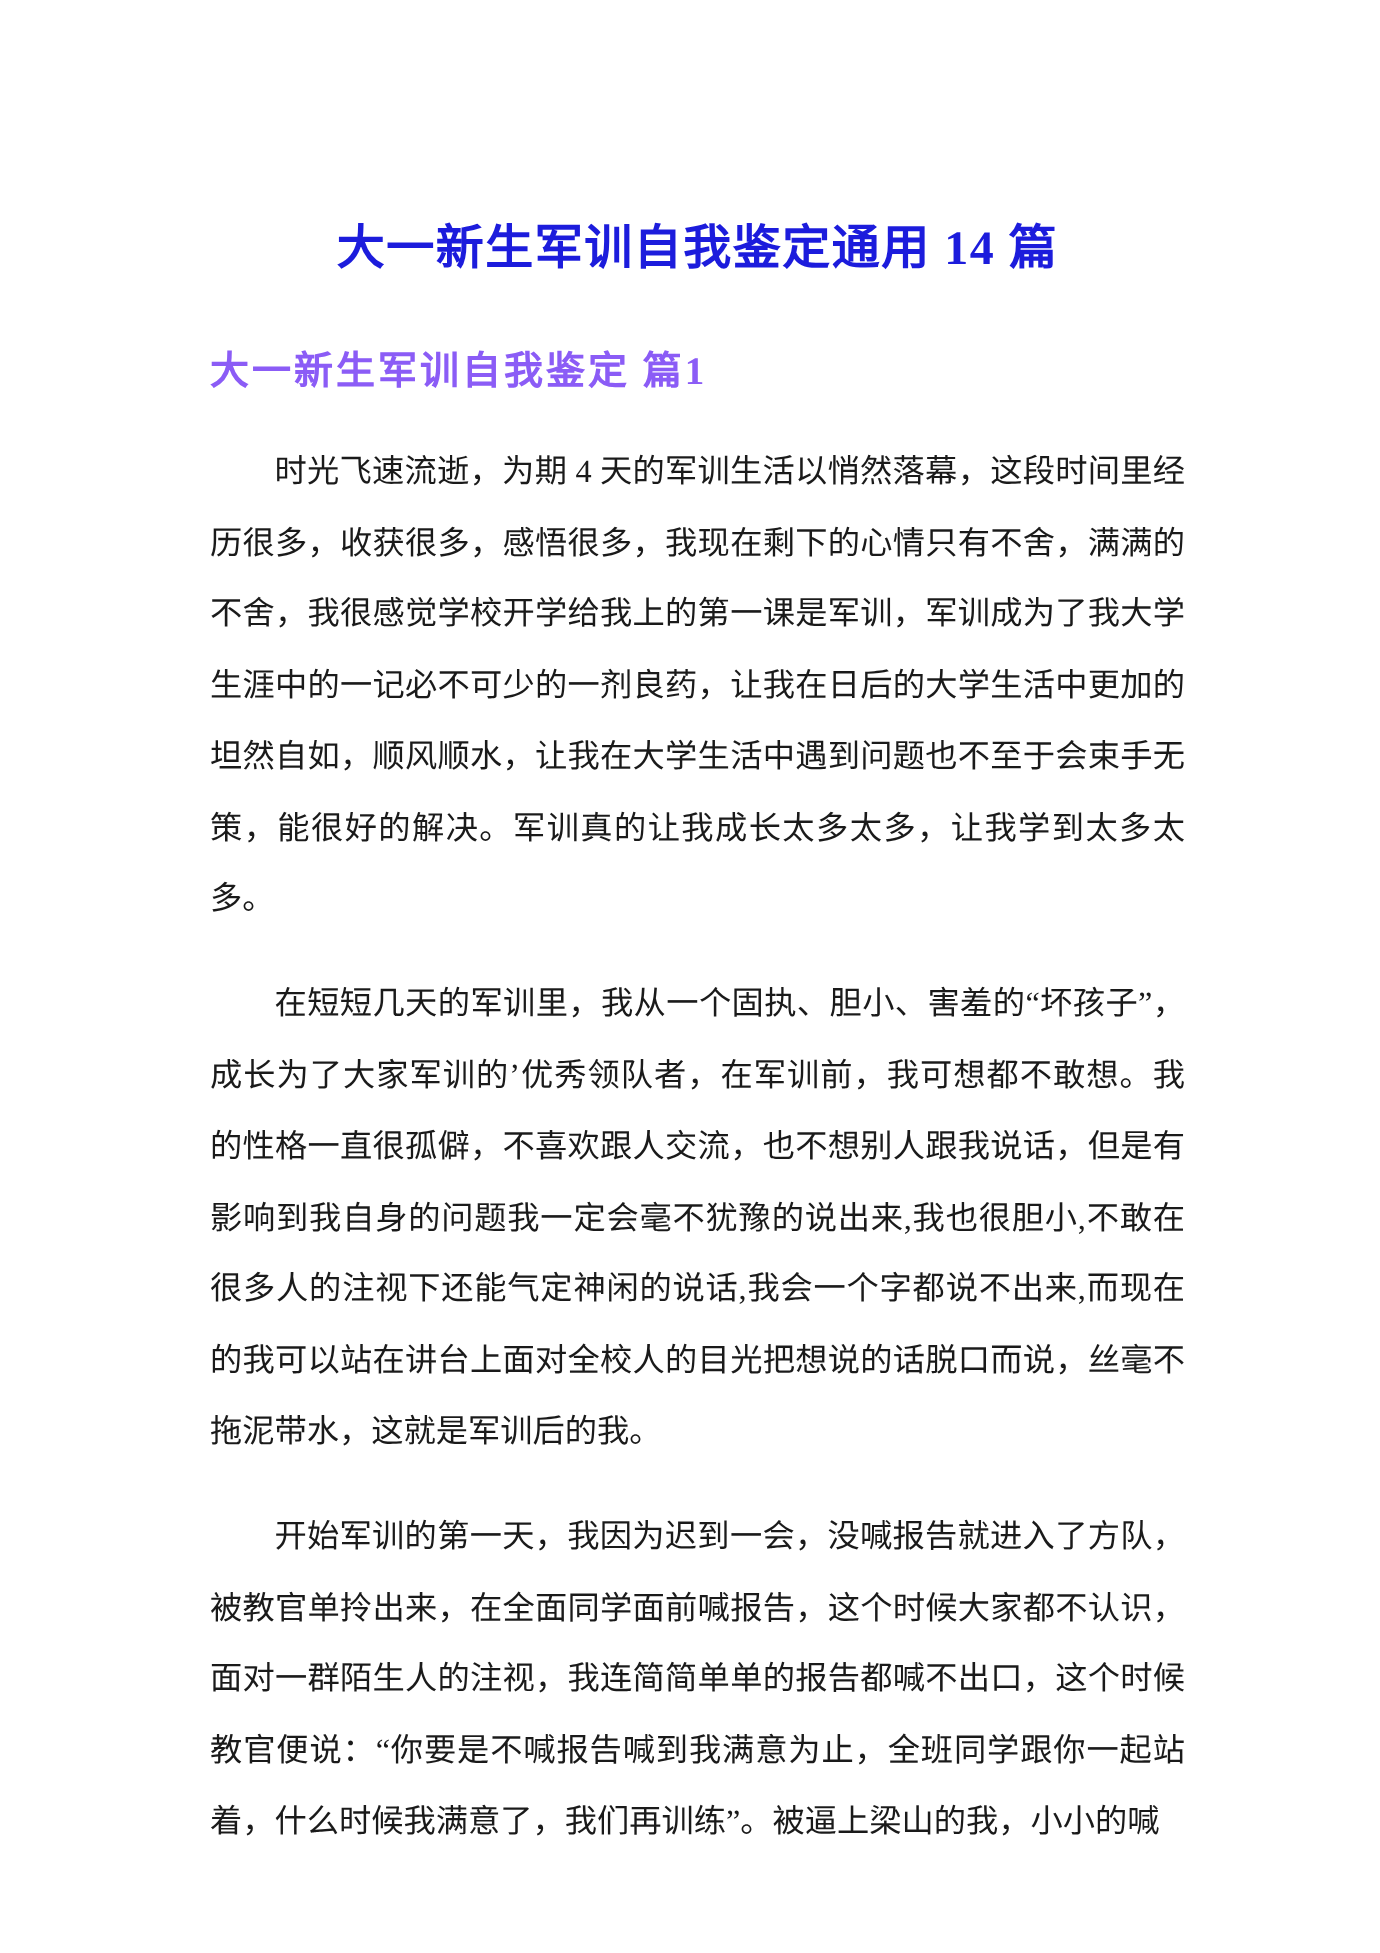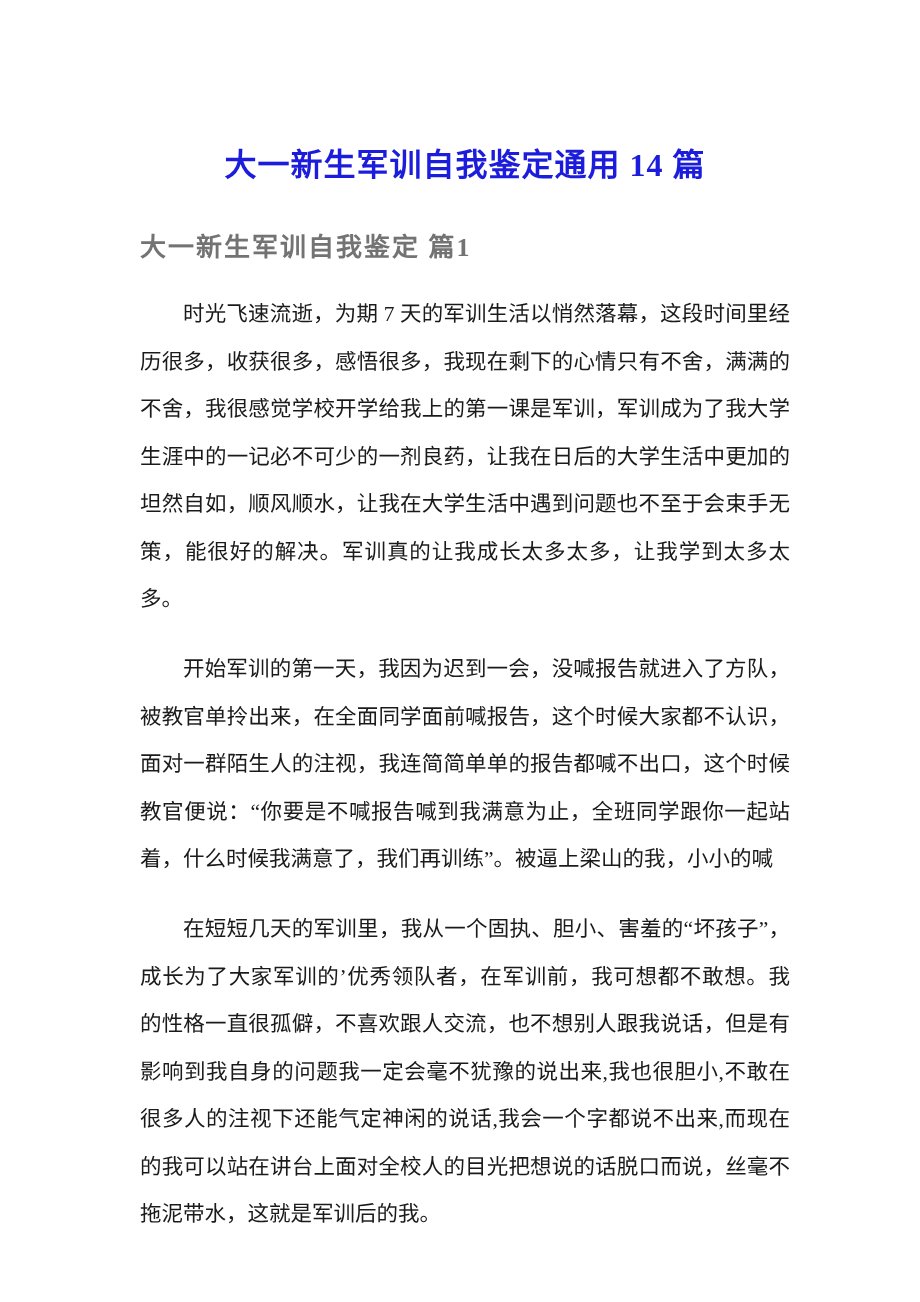--- a/index.html
+++ b/index.html
@@ -30,21 +30,21 @@
     color: #1c1cdc;
     letter-spacing: 1px;
     white-space: nowrap;
   }
   .section-heading {
     margin: 0;
     margin-top: 40px;
     font-size: 26px;
     line-height: 36px;
     font-weight: bold;
-    color: #737373;
+    color: #8b5cf6;
     letter-spacing: 2px;
     white-space: nowrap;
   }
   .doc-body p.para {
     margin: 0;
     margin-top: 25px;
     font-size: 21.5px;
     line-height: 47.5px;
     color: #1a1a1a;
     text-align: justify;
@@ -57,17 +57,17 @@
 </style>
 </head>
 <body>
 
 <div class="page">
   <h1 class="doc-title">大一新生军训自我鉴定通用 14 篇</h1>
 
   <h2 class="section-heading">大一新生军训自我鉴定 篇1</h2>
 
   <div class="doc-body">
-    <p class="para">时光飞速流逝，为期 7 天的军训生活以悄然落幕，这段时间里经历很多，收获很多，感悟很多，我现在剩下的心情只有不舍，满满的不舍，我很感觉学校开学给我上的第一课是军训，军训成为了我大学生涯中的一记必不可少的一剂良药，让我在日后的大学生活中更加的坦然自如，顺风顺水，让我在大学生活中遇到问题也不至于会束手无策，能很好的解决。军训真的让我成长太多太多，让我学到太多太多。</p>
+    <p class="para">时光飞速流逝，为期 4 天的军训生活以悄然落幕，这段时间里经历很多，收获很多，感悟很多，我现在剩下的心情只有不舍，满满的不舍，我很感觉学校开学给我上的第一课是军训，军训成为了我大学生涯中的一记必不可少的一剂良药，让我在日后的大学生活中更加的坦然自如，顺风顺水，让我在大学生活中遇到问题也不至于会束手无策，能很好的解决。军训真的让我成长太多太多，让我学到太多太多。</p>
+    <p class="para">在短短几天的军训里，我从一个固执、胆小、害羞的“坏孩子”，成长为了大家军训的’优秀领队者，在军训前，我可想都不敢想。我的性格一直很孤僻，不喜欢跟人交流，也不想别人跟我说话，但是有影响到我自身的问题我一定会毫不犹豫的说出来,我也很胆小,不敢在很多人的注视下还能气定神闲的说话,我会一个字都说不出来,而现在的我可以站在讲台上面对全校人的目光把想说的话脱口而说，丝毫不拖泥带水，这就是军训后的我。</p>
     <p class="para">开始军训的第一天，我因为迟到一会，没喊报告就进入了方队，被教官单拎出来，在全面同学面前喊报告，这个时候大家都不认识，面对一群陌生人的注视，我连简简单单的报告都喊不出口，这个时候教官便说：“你要是不喊报告喊到我满意为止，全班同学跟你一起站着，什么时候我满意了，我们再训练”。被逼上梁山的我，小小的喊</p>
-    <p class="para">在短短几天的军训里，我从一个固执、胆小、害羞的“坏孩子”，成长为了大家军训的’优秀领队者，在军训前，我可想都不敢想。我的性格一直很孤僻，不喜欢跟人交流，也不想别人跟我说话，但是有影响到我自身的问题我一定会毫不犹豫的说出来,我也很胆小,不敢在很多人的注视下还能气定神闲的说话,我会一个字都说不出来,而现在的我可以站在讲台上面对全校人的目光把想说的话脱口而说，丝毫不拖泥带水，这就是军训后的我。</p>
   </div>
 </div>
 
 </body></html>

